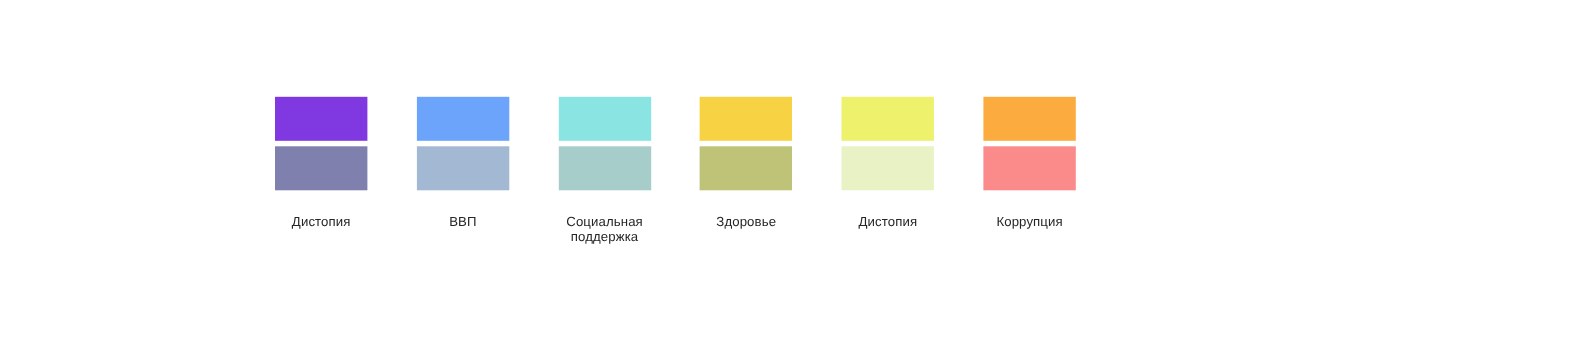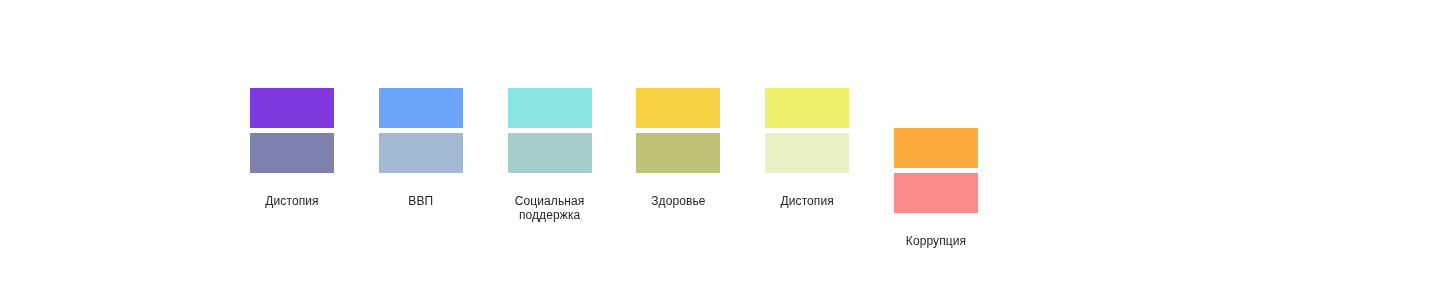--- a/index.html
+++ b/index.html
@@ -34,21 +34,20 @@
 
   .legend-column {
     width: 84px;
     margin-right: 44.8px;
     display: flex;
     flex-direction: column;
     align-items: center;
   }
   .legend-column:last-child {
     margin-right: 0;
-    margin-top: 40px;
   }
 
   .swatch-stack {
     width: 84px;
     display: block;
   }
 
   .swatch {
     width: 84px;
     height: 40px;

